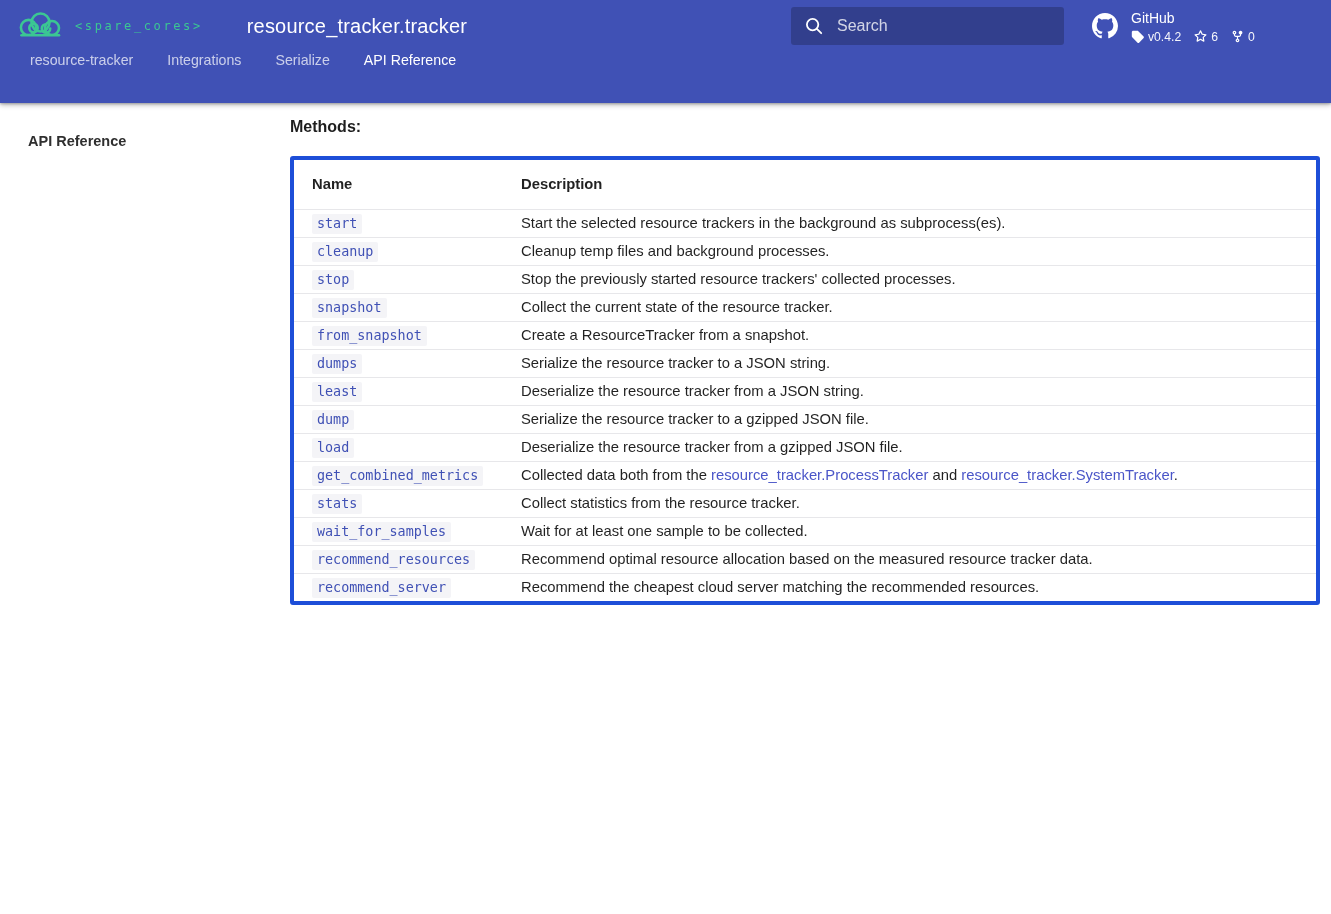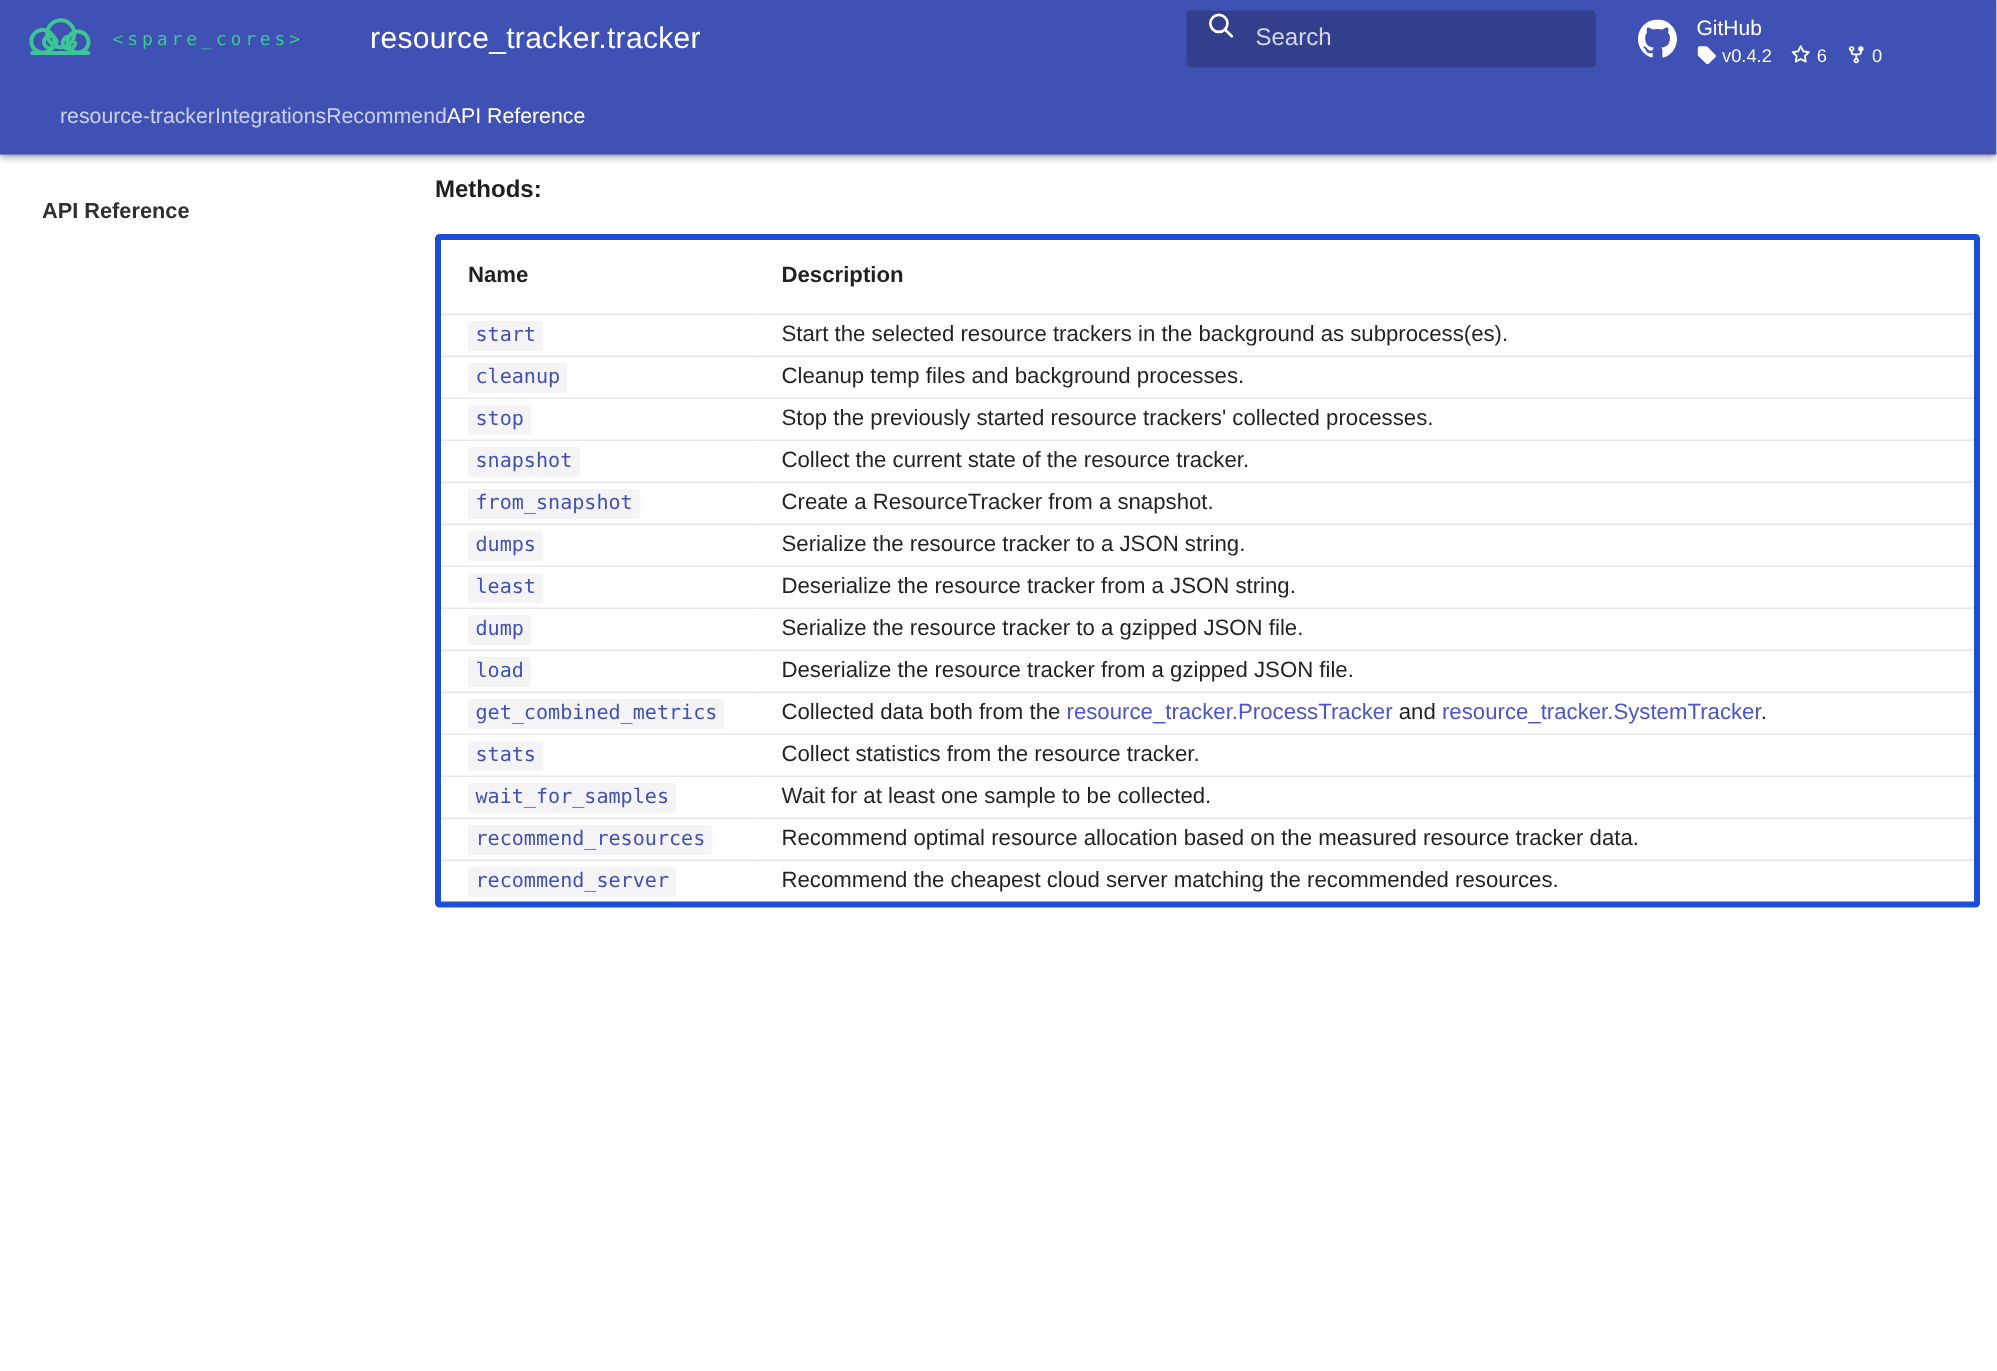--- a/index.html
+++ b/index.html
@@ -47,20 +47,21 @@
     letter-spacing: .2px;
     white-space: nowrap;
   }
   .flex-spacer { flex: 1; }
   .search {
     width: 273px;
     height: 38px;
     background: var(--search-bg, rgba(0,0,0,.22));
     border-radius: 3px;
     display: flex;
+    align-items: center;
     flex-shrink: 0;
   }
   .search svg { margin: 0 11px 0 13px; flex-shrink: 0; }
   .search input {
     background: transparent;
     border: none;
     outline: none;
     color: #fff;
     font-size: 16px;
     width: 190px;
@@ -91,22 +92,22 @@
     align-items: center;
     color: rgba(255,255,255,.95);
   }
   .fact { display: flex; align-items: center; gap: 4px; }
   .fact svg { display: block; }
 
   
   nav.tabs {
     height: 51px;
     display: flex;
-    align-items: center;
-    padding-left: 40px;
+    padding-left: 30px;
+    gap: 34px;
   }
   .tab {
     color: rgba(255,255,255,.72);
     font-size: 14.2px;
     text-decoration: none;
     cursor: pointer;
     white-space: nowrap;
   }
   .tab.active { color: #fff; font-weight: 500; }
 
@@ -232,21 +233,21 @@
             </svg>
             <span>0</span>
           </li>
         </ul>
       </div>
     </a>
   </div>
   <nav class="tabs" id="tabs">
       <a class="tab">resource-tracker</a>
       <a class="tab">Integrations</a>
-      <a class="tab">Recommend</a>
+      <a class="tab">Serialize</a>
       <a class="tab active">API Reference</a>
     </nav>
 </header>
 
 <div class="layout">
   <aside class="sidebar">
     <div class="sidebar-title">API Reference</div>
   </aside>
   <main class="content">
     <h2 class="methods-heading">Methods:</h2>

